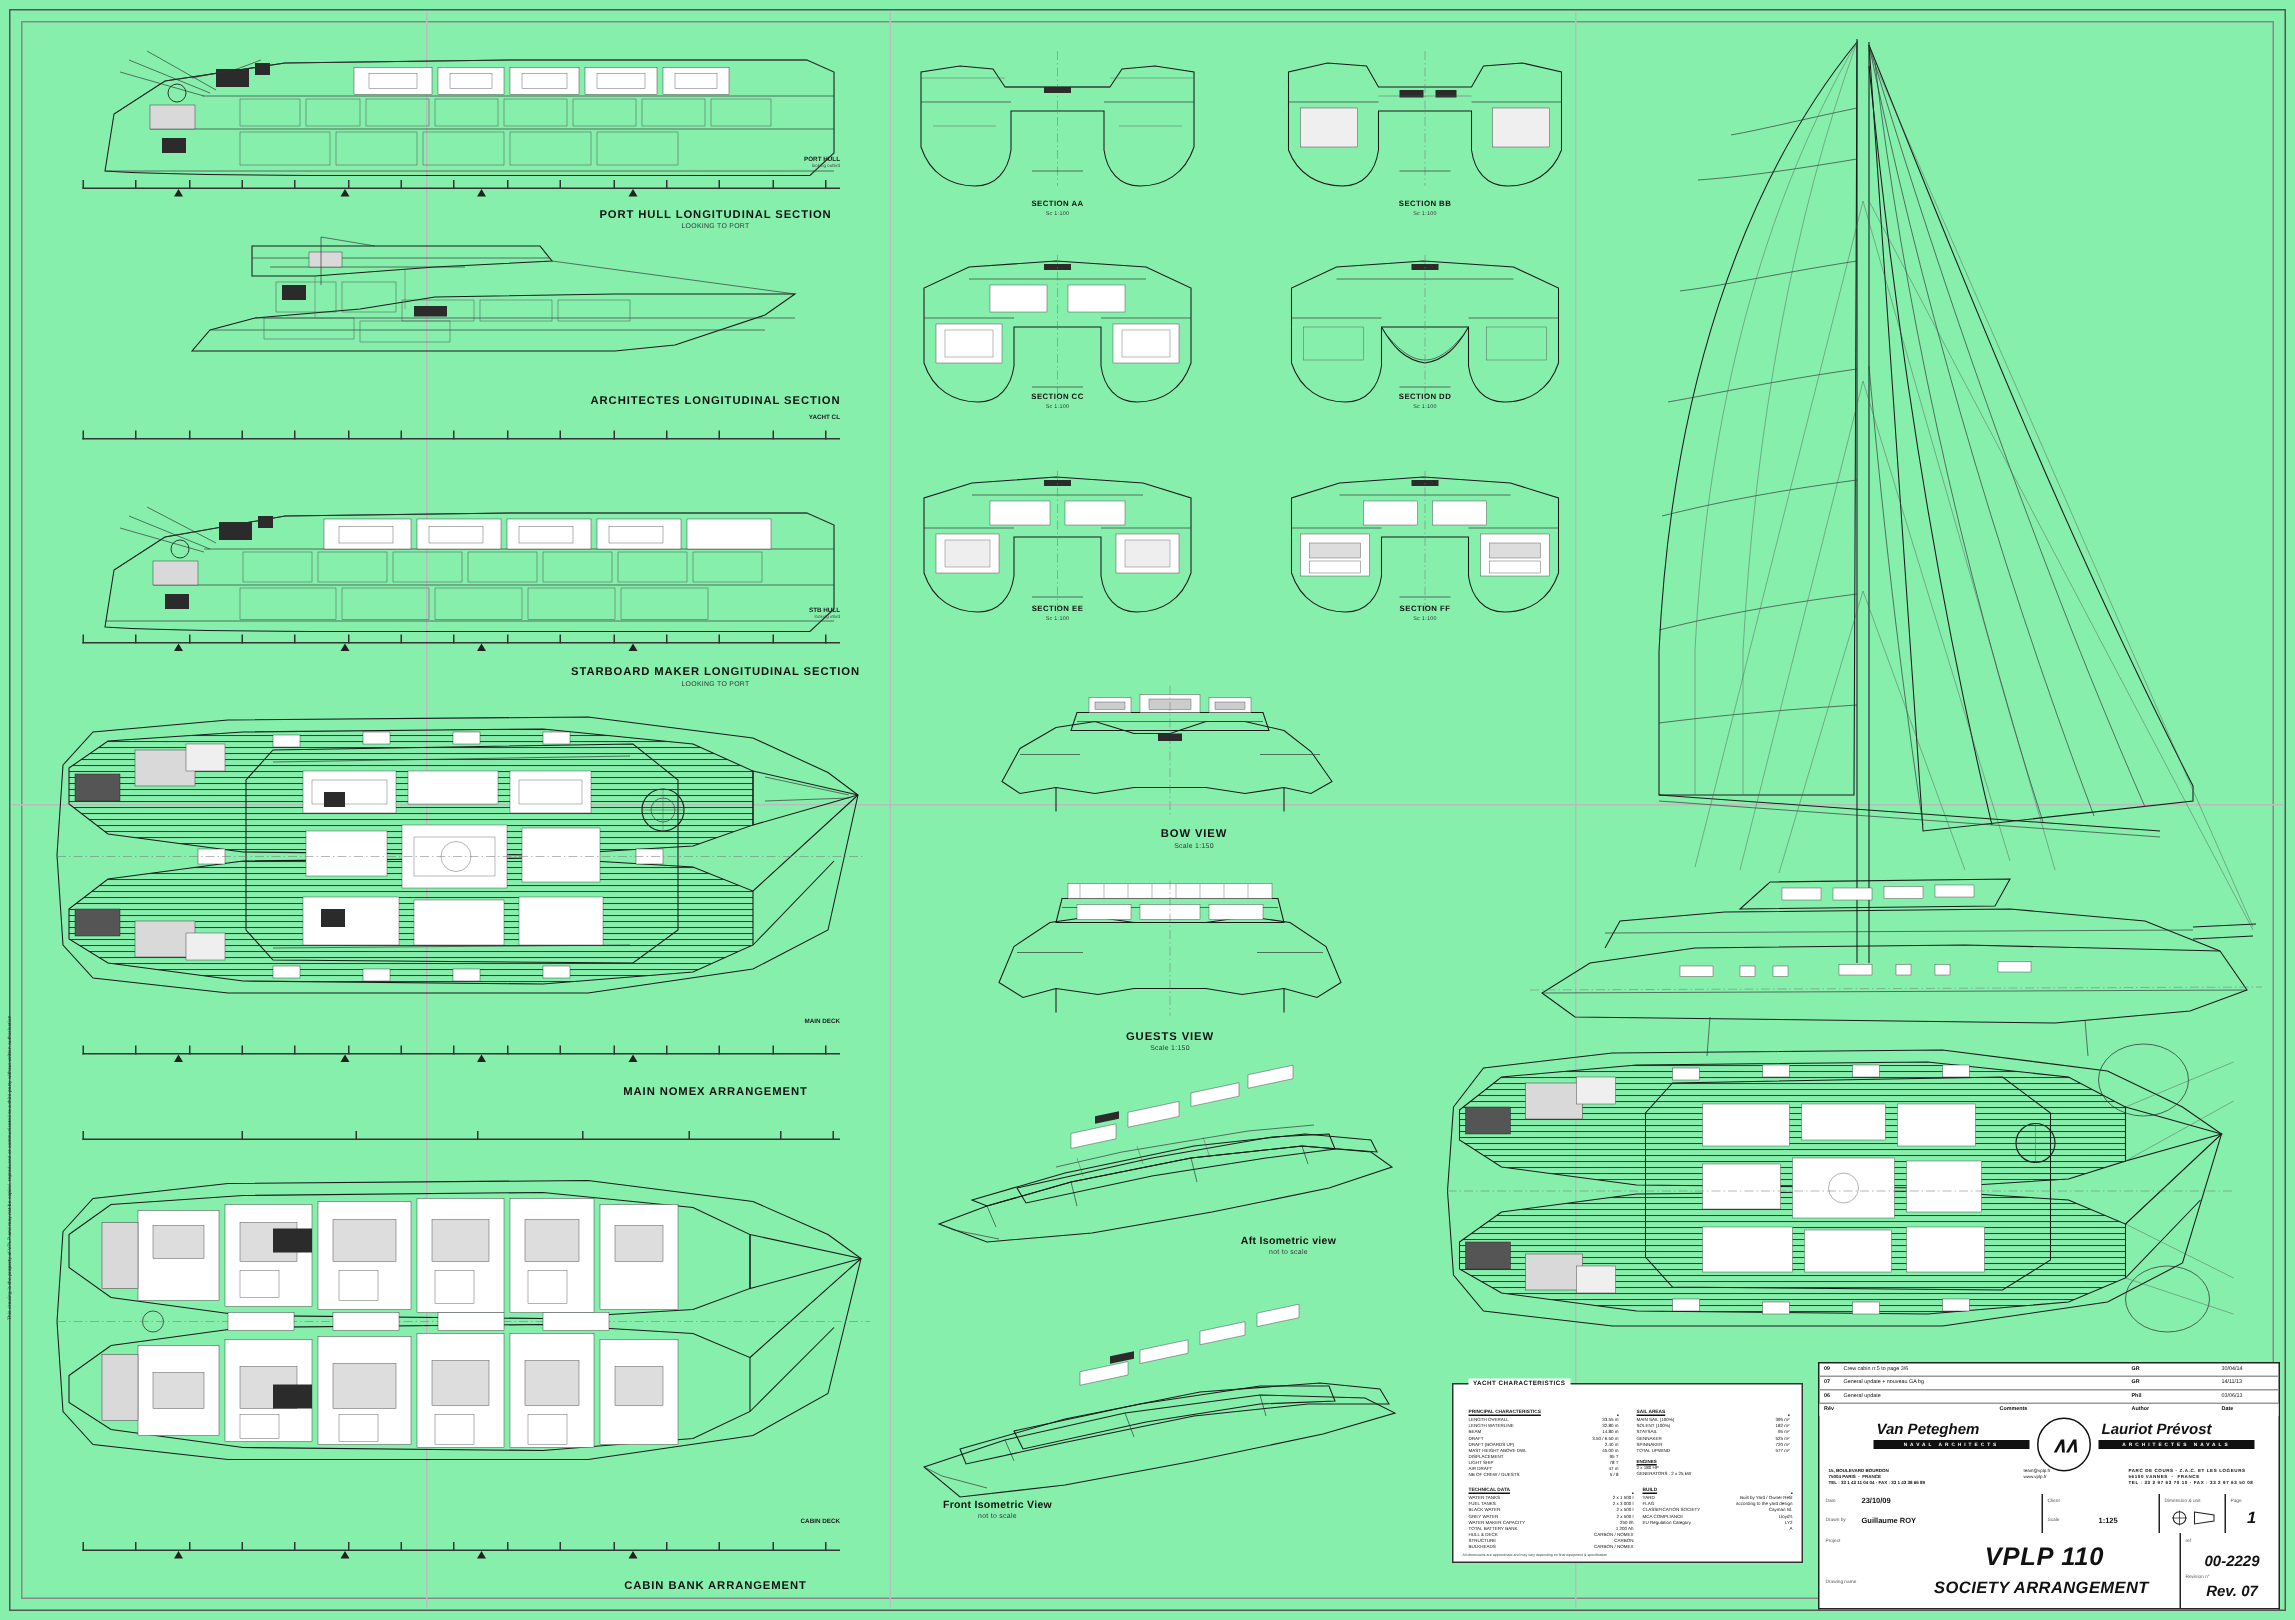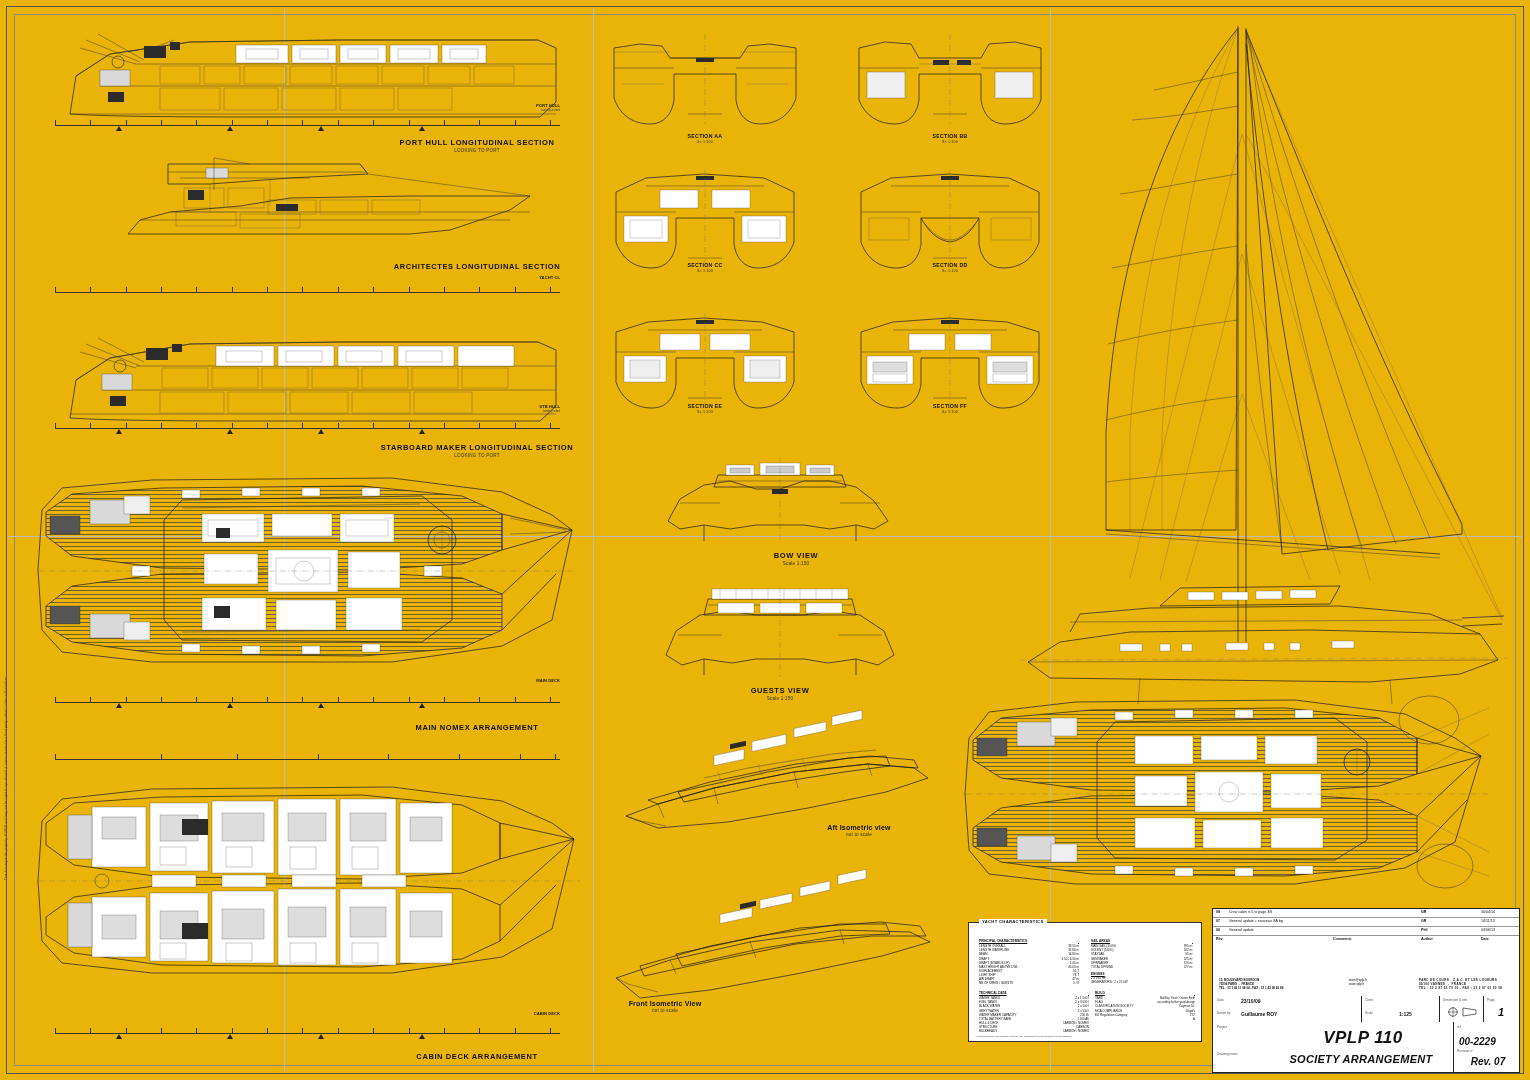--- a/index.html
+++ b/index.html
@@ -1,17 +1,17 @@
 <!DOCTYPE html>
 <html><head>
 <meta charset="utf-8">
 <style>
   html,body{margin:0;padding:0;background:#ffffff;}
   body{width:1530px;height:1080px;overflow:hidden;font-family:"Liberation Sans",sans-serif;color:#111;}
-  #sheet{position:relative;width:1530px;height:1080px;background:#eab308;}
+  #sheet{position:relative;width:1530px;height:1080px;background:#86efac;}
   .frame-outer{position:absolute;left:6px;top:6px;right:6px;bottom:6px;border:1px solid #555;}
   .frame-inner{position:absolute;left:14px;top:14px;right:14px;bottom:14px;border:1px solid #888;}
   .tickcol{position:absolute;top:0;bottom:0;width:1px;background:#bbb;}
   .tickrow{position:absolute;left:0;right:0;height:1px;background:#bbb;}
 
   .vtext{position:absolute;left:4px;top:880px;width:180px;
     transform:rotate(-90deg);transform-origin:0 0;
     font-size:3.2px;letter-spacing:.1px;color:#333;white-space:nowrap;}
 
   .cap{position:absolute;text-align:center;font-weight:bold;letter-spacing:.6px;
@@ -69,21 +69,21 @@
   .metabox .k{position:absolute;font-size:3.2px;color:#555;}
   .metabox .v{position:absolute;font-size:5px;font-weight:bold;color:#111;}
   .mb-sep{position:absolute;top:0;bottom:0;width:1px;background:#222;}
 
   .mainbox{position:absolute;left:1212px;top:1022px;width:306px;height:50px;border:1px solid #222;border-top:none;background:#fff;}
   .mainbox .k{position:absolute;font-size:3.2px;color:#555;}
   .big-title{position:absolute;left:60px;top:6px;width:180px;text-align:center;
      font-style:italic;font-weight:bold;font-size:17px;letter-spacing:.5px;}
   .sub-title{position:absolute;left:48px;top:31px;width:200px;text-align:center;
      font-style:italic;font-weight:bold;font-size:11px;letter-spacing:.3px;}
-  .ref-no{position:absolute;left:246px;top:14px;width:58px;text-align:left;
+  .ref-no{position:absolute;left:246px;top:14px;width:58px;text-align:center;
      font-style:italic;font-weight:bold;font-size:10px;}
   .rev-no{position:absolute;left:246px;top:34px;width:58px;text-align:center;
      font-style:italic;font-weight:bold;font-size:10px;}
   .mb-vsep{position:absolute;left:240px;top:0;bottom:0;width:1px;background:#222;}
 
   
   .ychar{position:absolute;left:968px;top:922px;width:232px;height:118px;border:1px solid #333;background:#fff;}
   .ychar-t{position:absolute;left:10px;top:-4px;background:#fff;padding:0 3px;font-size:4.2px;font-weight:bold;letter-spacing:.3px;}
   .cc{position:absolute;font-size:3px;line-height:4.1px;color:#111;white-space:nowrap;}
   .cc .h{font-weight:bold;text-decoration:underline;display:block;margin-bottom:1.2px;font-size:3.2px;}
@@ -503,21 +503,21 @@
       <i style="left:77%"></i>
       <i style="left:84%"></i>
       <i style="left:91%"></i>
       <i style="left:98%"></i>
     <b class="tri" style="left:12%"></b>
       <b class="tri" style="left:34%"></b>
       <b class="tri" style="left:52%"></b>
       <b class="tri" style="left:72%"></b>
   </div>
   <div class="cap" style="left:477px;top:1052px;">
-    <span>CABIN DECK ARRANGEMENT</span>
+    <span>CABIN BANK ARRANGEMENT</span>
   </div>
 
   <div class="grp" style="left:600px;top:28px;">
     <svg width="210" height="100" viewBox="0 0 210 100">
       <path class="ln" d="M14 40 L14 20 L40 16 L62 18 L70 30 L140 30 L148 18 L170 16 L196 20 L196 40
                           L196 70 C190 88 176 96 160 96 C146 96 138 86 136 72 L136 46 L74 46 L74 72
                           C72 86 64 96 50 96 C34 96 20 88 14 70 Z" fill="#fff"></path>
       <path class="ln2" d="M14 40 L74 40 M136 40 L196 40 M70 30 L140 30"></path>
       <path class="lnf" d="M22 56 L64 56 M146 56 L188 56"></path>
       <path class="ctr" d="M105 6 L105 96"></path>
@@ -965,20 +965,29 @@
     </div>
     <div class="revrow revhdr">
       <span class="rv-i">Rév</span>
       <span class="rv-d">Comments</span>
       <span class="rv-a">Author</span>
       <span class="rv-dt">Date</span>
     </div>
   </div>
 
   <div class="logobox">
+    <div class="logorow">
+      <div class="lg-name lg-left">Van Peteghem</div>
+      <div class="lg-bar lg-barL">NAVAL  ARCHITECTS</div>
+      <div class="lg-mark">
+          <span>∧∧</span>
+        </div>
+      <div class="lg-name lg-right">Lauriot Prévost</div>
+      <div class="lg-bar lg-barR">ARCHITECTES  NAVALS</div>
+    </div>
     <div class="addr addrL">
       15, BOULEVARD BOURDON<br>75004 PARIS &nbsp;-&nbsp; FRANCE<br>TEL : 33 1 43 11 04 04 - FAX : 33 1 43 38 66 89
     </div>
     <div class="addr addrC">
       team@vplp.fr<br>www.vplp.fr
     </div>
     <div class="addr addrR">
       PARC DE COURS - Z.A.C. ET LES LOGEURS<br>56100 VANNES &nbsp;-&nbsp; FRANCE<br>TEL : 33 2 97 63 70 10 - FAX : 33 2 97 63 50 08
     </div>
   </div>

